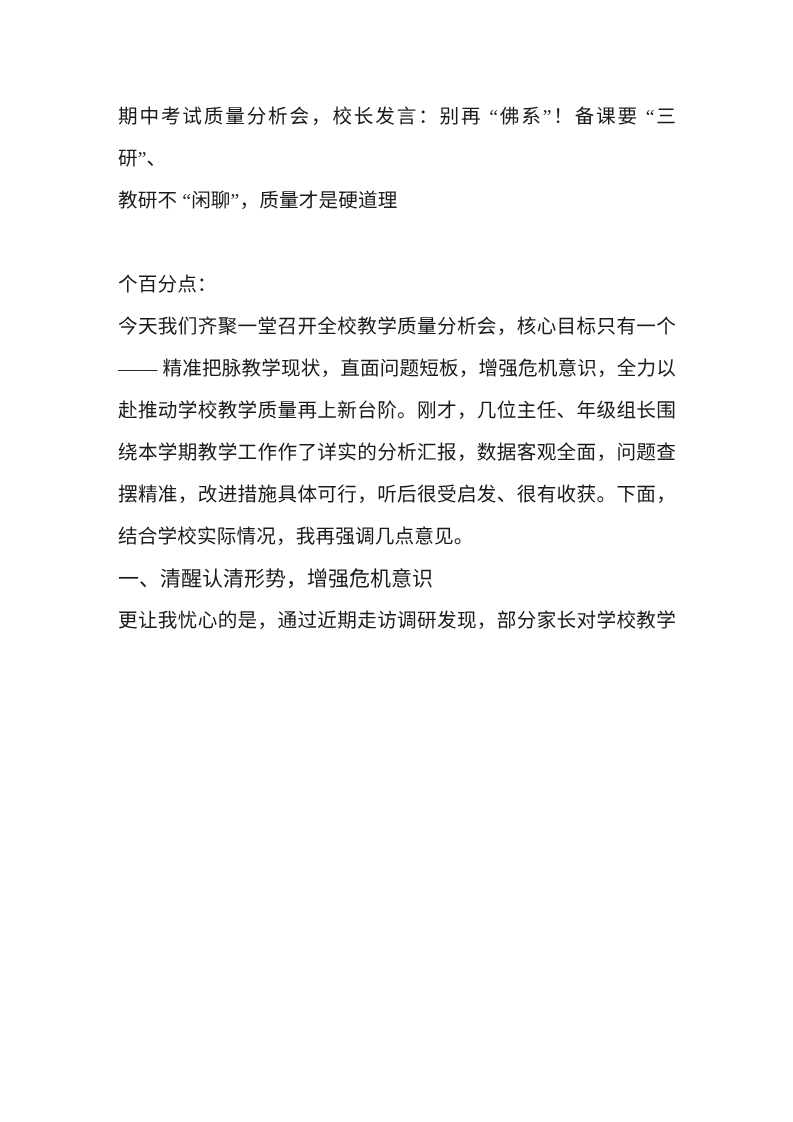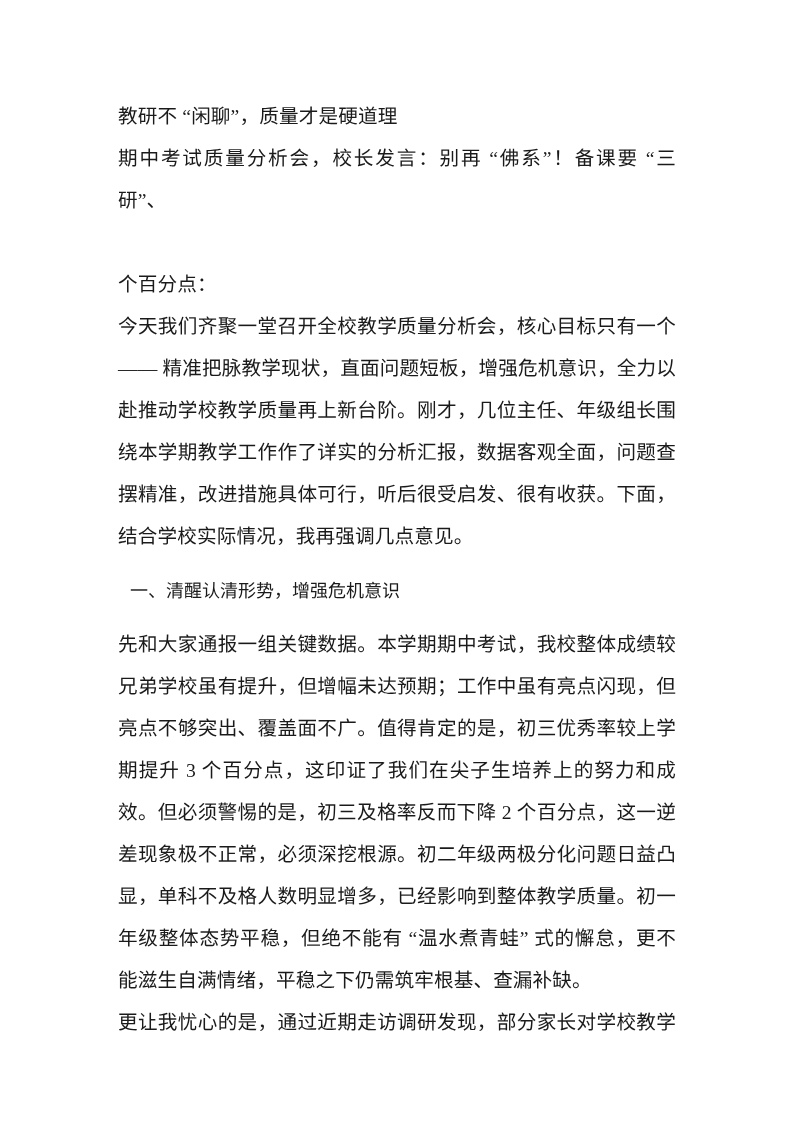--- a/index.html
+++ b/index.html
@@ -54,44 +54,43 @@
   }
 
   
   .para-block.truncated {
     max-height: 42px;
     overflow: hidden;
   }
 
   .section-heading {
     font-family: Liberation Sans, sans-serif;
-    font-size: 18px;
+    font-size: 21px;
     line-height: 42px;
     color: #1a1a1a;
-    margin: 12px;
+    margin: 0;
     text-align: left;
     font-weight: normal;
   }
 </style>
 </head>
 <body>
 
 <div class="page">
   <div class="content">
 
     <div class="title-block">
+      <p class="doc-para">期中考试质量分析会，校长发言：别再 “佛系”！备课要 “三研”、</p>
       <p class="doc-para">教研不 “闲聊”，质量才是硬道理</p>
-      <p class="doc-para">期中考试质量分析会，校长发言：别再 “佛系”！备课要 “三研”、</p>
     </div>
 
     <p class="doc-para">个百分点：</p>
 
 
     <p class="doc-para para-block">今天我们齐聚一堂召开全校教学质量分析会，核心目标只有一个 —— 精准把脉教学现状，直面问题短板，增强危机意识，全力以赴推动学校教学质量再上新台阶。刚才，几位主任、年级组长围绕本学期教学工作作了详实的分析汇报，数据客观全面，问题查摆精准，改进措施具体可行，听后很受启发、很有收获。下面，结合学校实际情况，我再强调几点意见。</p>
 
     <h2 class="section-heading">一、清醒认清形势，增强危机意识</h2>
 
-    <p class="doc-para para-block">先和大家通报一组关键数据。本学期期中考试，我校整体成绩较兄弟学校虽有提升，但增幅未达预期；工作中虽有亮点闪现，但亮点不够突出、覆盖面不广。值得肯定的是，初三优秀率较上学期提升 3 个百分点，这印证了我们在尖子生培养上的努力和成效。但必须警惕的是，初三及格率反而下降 2 个百分点，这一逆差现象极不正常，必须深挖根源。初二年级两极分化问题日益凸显，单科不及格人数明显增多，已经影响到整体教学质量。初一年级整体态势平稳，但绝不能有 “温水煮青蛙” 式的懈怠，更不能滋生自满情绪，平稳之下仍需筑牢根基、查漏补缺。</p>
 
     <p class="doc-para para-block truncated">更让我忧心的是，通过近期走访调研发现，部分家长对学校教学质量</p>
 
   </div>
 </div>
 
 </body></html>

